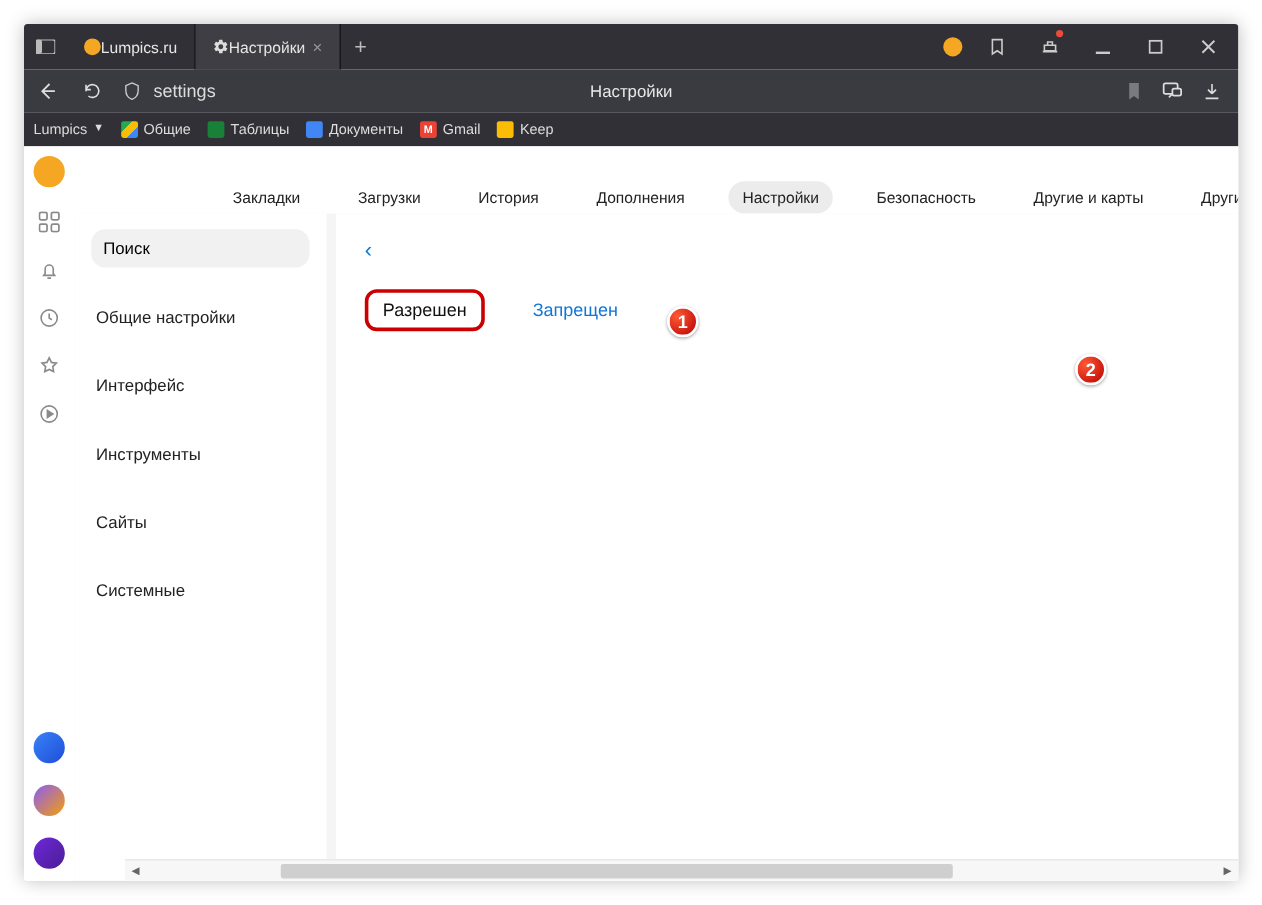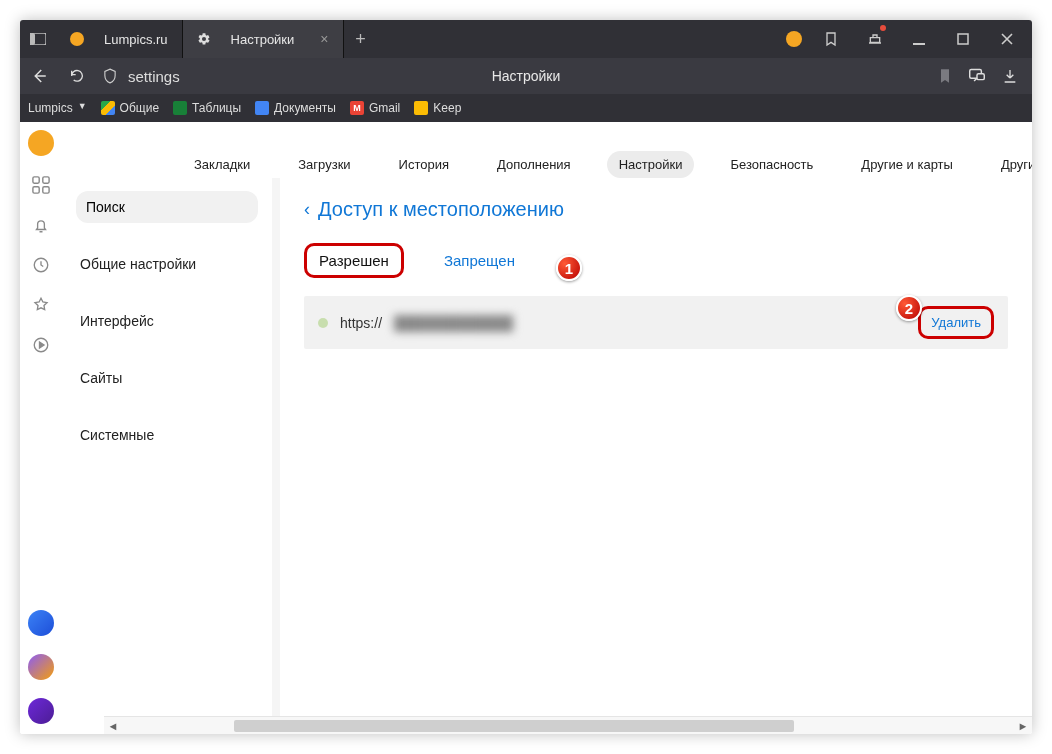--- a/index.html
+++ b/index.html
@@ -7,21 +7,21 @@
 
   .outer-frame {
     position: absolute; left: 20px; top: 20px; width: 1012px; height: 714px;
     background: #fff; box-shadow: 0 0 15px rgba(0,0,0,.25); border-radius: 3px;
     display: flex; flex-direction: column; overflow: hidden;
   }
 
   
   .titlebar { height: 38px; background: #303036; display: flex; align-items: stretch; color: #e6e6e6; font-size: 13px; }
   .titlebar .tb-btn { width: 36px; display:flex; align-items:center; justify-content:center; color:#bbb; }
-  .tab { display:flex; align-items:center; gap:20px; padding:4px 14px; cursor:default; border-right:1px solid #111; }
+  .tab { display:flex; align-items:center; gap:0; padding:4px 14px; cursor:default; border-right:1px solid #111; }
   .tab.active { background:#3e3e44; }
   .tab .fav { width:14px; height:14px; display:inline-block; }
   .orange-dot { width:14px;height:14px;border-radius:50%;background:#f5a623; display:inline-block;}
   .gear { width:14px;height:14px; display:inline-flex;align-items:center;justify-content:center;color:#ddd;}
   .tab .close { color:#999; font-size:14px; margin-left:6px;}
   .tab .label { max-width:150px; overflow:hidden; text-overflow:ellipsis; white-space:nowrap;}
   .newtab { width:34px; display:flex;align-items:center;justify-content:center;color:#bbb;font-size:18px;}
   .title-spacer { flex:1; }
   .title-right { display:flex; align-items:center; gap:14px; padding:0 10px; }
   .title-right .win-btn { width:30px;height:38px; display:flex;align-items:center;justify-content:center; color:#ccc; font-size:14px;}
@@ -277,44 +277,37 @@
         <span class="nav-item">Другие и карты</span>
         <span class="nav-item">Другие устройства</span>
       </div>
 
       <div class="body-split">
 
         <div class="sidebar">
           <div class="search">Поиск</div>
           <div class="s-item">Общие настройки</div>
           <div class="s-item">Интерфейс</div>
+          <div class="s-item">Инструменты</div>
           <div class="s-item">Сайты</div>
           <div class="s-item">Системные</div>
         </div>
 
         <div class="panel">
           <div class="panel-inner">
 
             <div class="breadcrumb">
               <span class="chev">‹</span>
-              <span>Доступ к местоположению</span>
             </div>
 
             <div class="subtabs">
               <span class="subtab active">Разрешен</span>
               <span class="subtab">Запрещен</span>
             </div>
 
-            <div class="siterow">
-              <span class="dot"></span>
-              <span>https://</span>
-              <span class="blurred">████████████</span>
-              <span class="sp"></span>
-              <span class="delete-link">Удалить</span>
-            </div>
 
           </div>
 
           <span class="badge-num badge1">1</span>
           <span class="badge-num badge2">2</span>
         </div>
 
       </div>
 
       <div class="hscroll">

